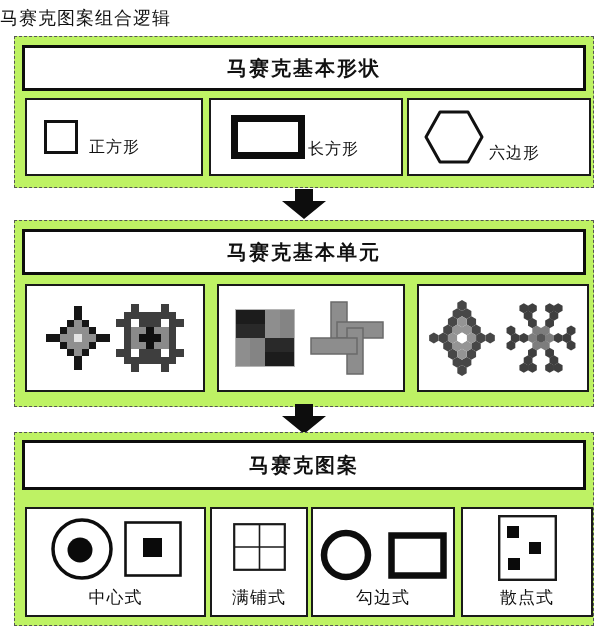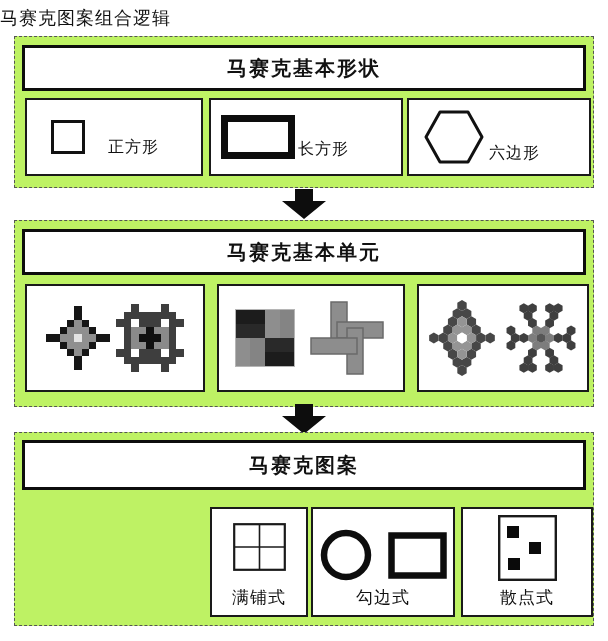--- a/index.html
+++ b/index.html
@@ -35,32 +35,32 @@
 <div id="page">
 
   <div class="title">马赛克图案组合逻辑</div>
 
   <div class="dashedbox" style="left:14px;top:36px;width:578px;height:150px;">
     <div class="hdr bold" style="top:8px;height:40px;">
       <span>马赛克基本形状</span>
     </div>
 
     <div class="box" style="left:10px;top:61px;width:174px;height:74px;">
-      <div class="shape-row" style="padding-left:24px;gap:12px;">
+      <div class="shape-row" style="padding-left:17px;">
         <span>
           <svg width="34" height="34">
               <rect x="1.5" y="1.5" width="31" height="31" fill="#fff" stroke="#111" stroke-width="3"></rect>
             </svg>
         </span>
         <span class="shape-label" style="margin-left:11px;margin-top:20px;">正方形</span>
       </div>
     </div>
 
     <div class="box" style="left:194px;top:61px;width:190px;height:74px;">
-      <div class="shape-row" style="padding-left:10px;">
+      <div class="shape-row" style="padding-left:20px;">
         <span>
           <svg width="74" height="44">
               <rect x="3.5" y="3.5" width="67" height="37" fill="#fff" stroke="#0d0d0d" stroke-width="7"></rect>
             </svg>
         </span>
         <span class="shape-label" style="margin-left:3px;margin-top:24px;">长方形</span>
       </div>
     </div>
 
     <div class="box" style="left:392px;top:61px;width:180px;height:74px;">
@@ -218,20 +218,37 @@
     <svg width="46" height="30">
         <path d="M14 0 h18 v12 h13 L23 30 L1 12 h13 z" fill="#0d0d0d"></path>
       </svg>
   </div>
 
   <div class="dashedbox" style="left:14px;top:432px;width:578px;height:192px;">
     <div class="hdr bold" style="top:7px;height:44px;">
       <span>马赛克图案</span>
     </div>
 
+    <div class="box" style="left:10px;top:74px;width:177px;height:106px;">
+      <div class="icon-row" style="margin-top:8px;gap:10px;">
+        <span>
+          <svg width="64" height="64">
+            <circle cx="32" cy="32" r="29" fill="#fff" stroke="#0d0d0d" stroke-width="3.5"></circle>
+            <circle cx="30" cy="33" r="12.5" fill="#0a0a0a"></circle>
+          </svg>
+        </span>
+        <span>
+          <svg width="58" height="56">
+            <rect x="1.5" y="1.5" width="55" height="53" fill="#fff" stroke="#111" stroke-width="2.6"></rect>
+            <rect x="19" y="17" width="19" height="19" fill="#0a0a0a"></rect>
+          </svg>
+        </span>
+      </div>
+      <div class="pat-label">中心式</div>
+    </div>
 
     <div class="box" style="left:195px;top:74px;width:94px;height:106px;">
       <div class="icon-row" style="margin-top:14px;">
         <span>
           <svg width="53" height="48">
             <rect x="1.2" y="1.2" width="50.6" height="45.6" fill="#fff" stroke="#1a1a1a" stroke-width="2.2"></rect>
             <line x1="26.5" y1="1" x2="26.5" y2="47" stroke="#1a1a1a" stroke-width="1.6"></line>
             <line x1="1" y1="24" x2="52" y2="24" stroke="#1a1a1a" stroke-width="1.6"></line>
           </svg>
         </span>

